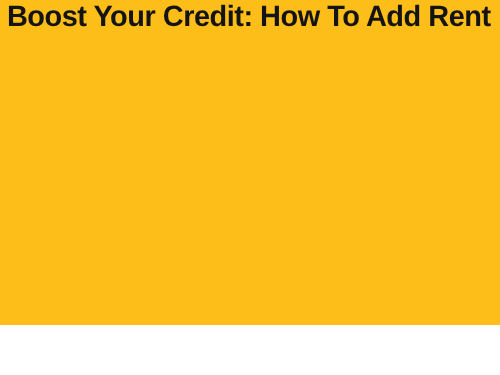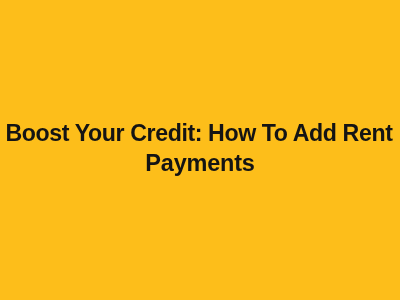--- a/index.html
+++ b/index.html
@@ -11,26 +11,26 @@
     width: 400px;
     height: 300px;
     overflow: hidden;
     font-family: "Liberation Sans", sans-serif;
   }
 
   #title-card {
     position: relative;
     box-sizing: border-box;
     width: 400px;
-    height: 300px;
+    height: 260px;
     background: #FDBE1A;
     display: flex;
     flex-direction: column;
     align-items: center;
-    justify-content: center;
+    justify-content: flex-start;
     overflow: hidden;
   }
 
   
   #headline-block {
     position: relative;
     top: -2px;
     width: 400px;
     text-align: center;
   }
@@ -58,16 +58,15 @@
     letter-spacing: -0.2px;
   }
 </style>
 </head>
 <body>
 
 <div id="title-card">
 
   <div id="headline-block">
     <span class="headline-line line-1">Boost Your Credit: How To Add Rent</span>
-    <span class="headline-line line-2">Payments</span>
   </div>
 
 </div>
 
 </body></html>

